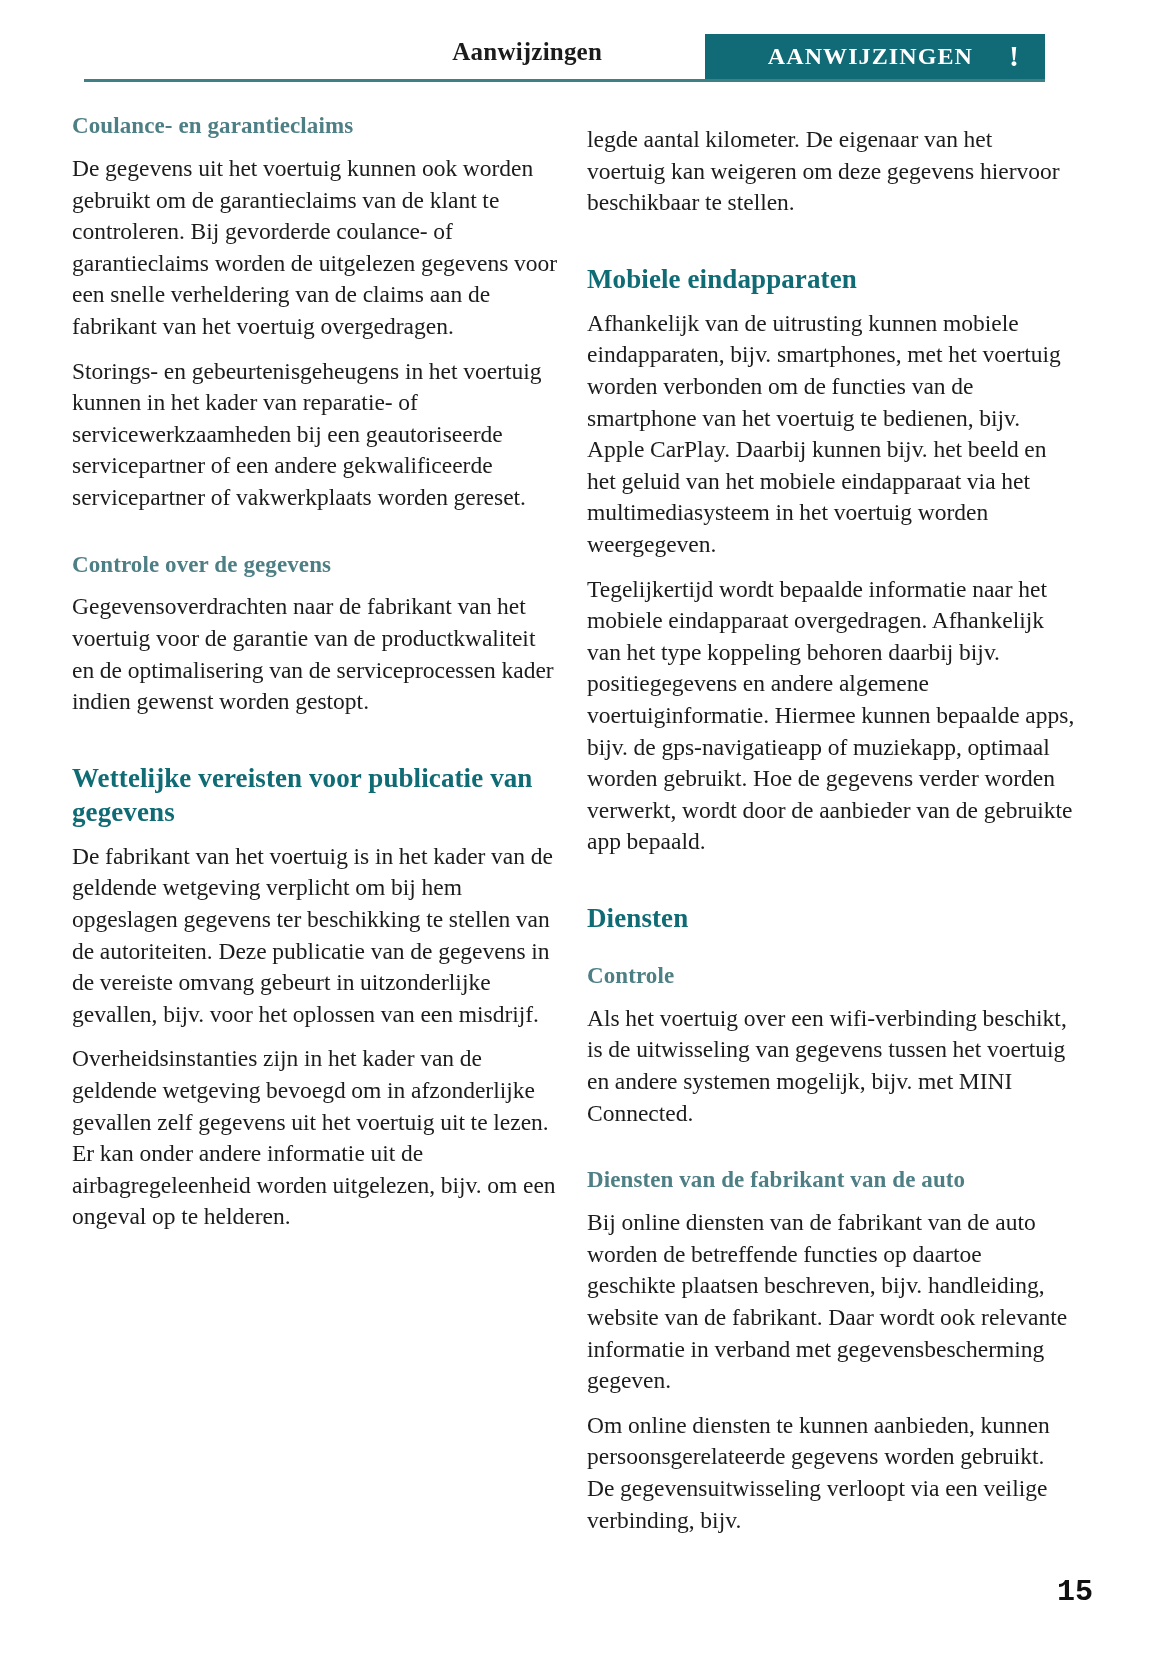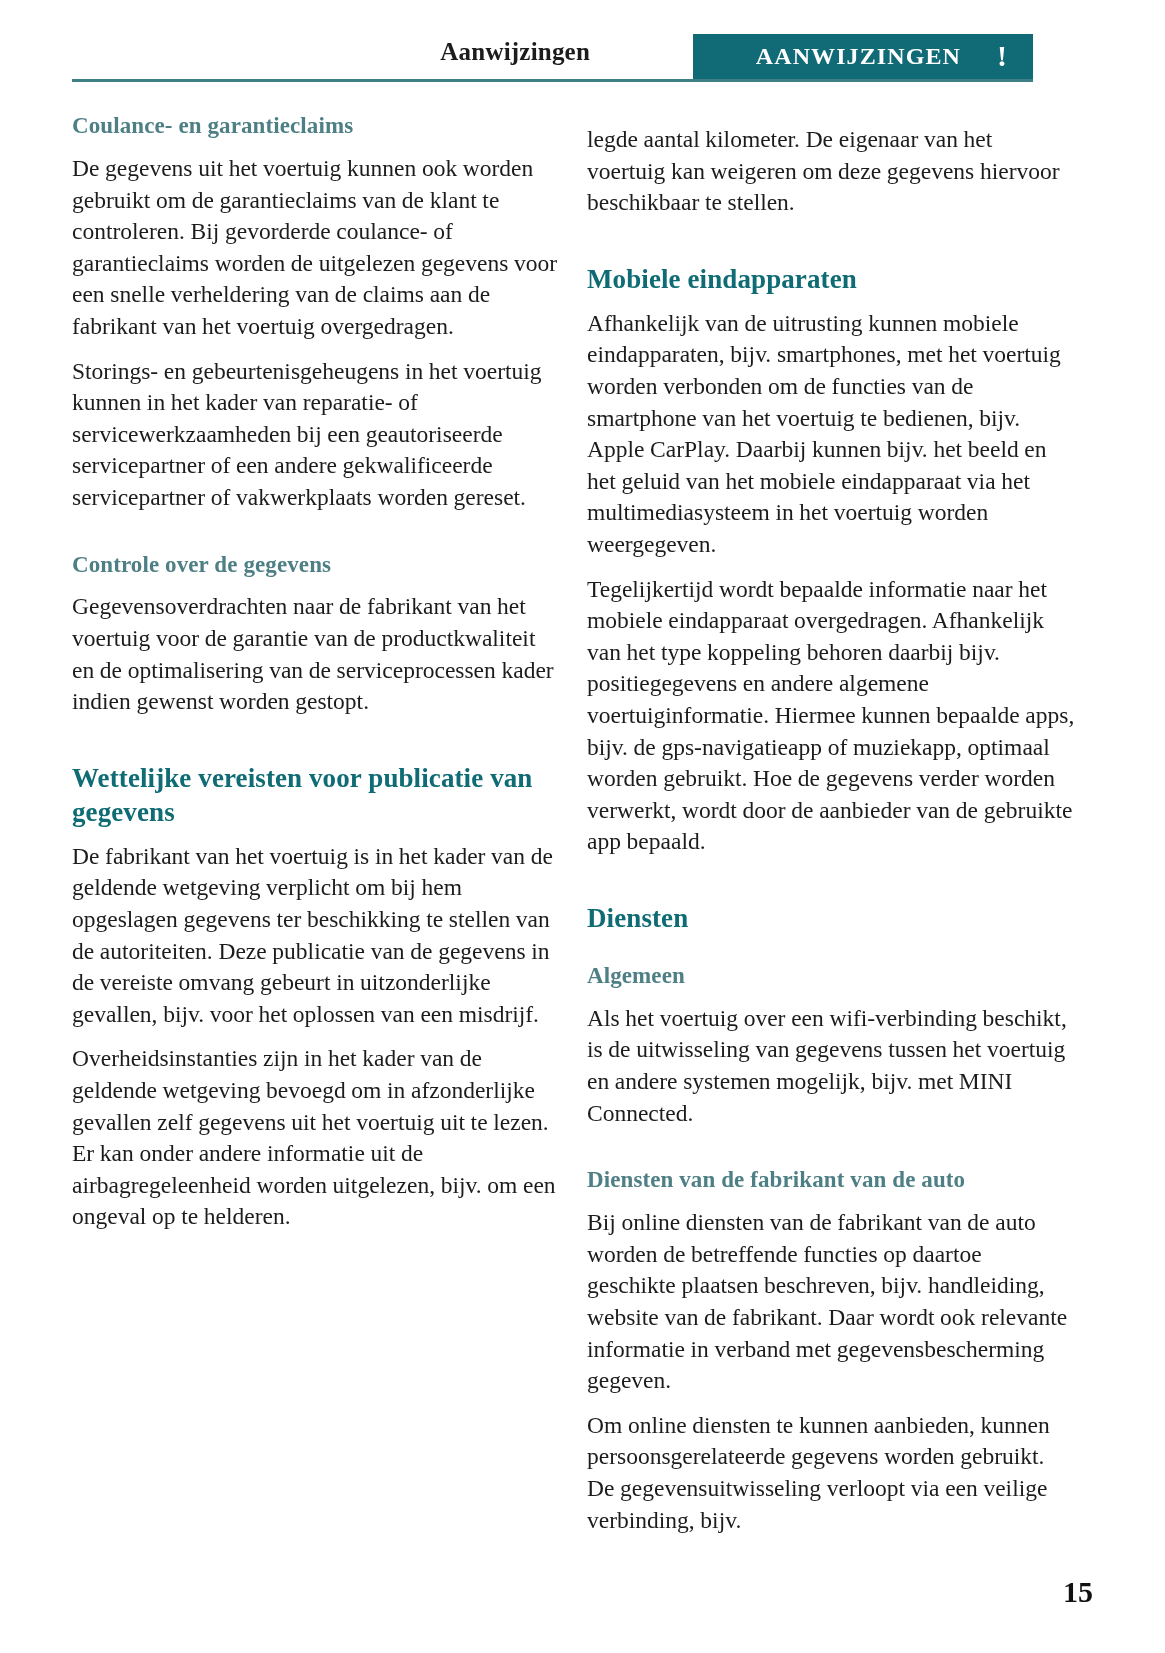--- a/index.html
+++ b/index.html
@@ -13,21 +13,21 @@
     position: relative;
     font-family: "Liberation Serif", "DejaVu Serif", serif;
     color: #1c1c1c;
     overflow: hidden;
   }
 
   
   .page-header {
     position: absolute;
     top: 0;
-    left: 0;
+    left: 12px;
     width: 1033px;
     height: 92px;
     text-align: center;
   }
   .header-rule {
     position: absolute;
     left: 72px;
     right: 0;
     top: 79px;
     height: 3px;
@@ -121,21 +121,21 @@
     hyphens: manual;
     word-spacing: -0.2px;
   }
   p.body:last-child { margin-bottom: 0; }
 
   
   .folio {
     position: absolute;
     right: 72px;
     bottom: 44px;
-    font-family: Liberation Serif, serif;
+    font-family: Liberation Mono, monospace;
     font-size: 30px;
     font-weight: 700;
     color: #111111;
   }
 </style>
 </head>
 <body>
 
 <div class="page-header">
   <div class="header-rule"></div>
@@ -176,21 +176,21 @@
     <h1 class="sec">Mobiele eindapparaten</h1>
     <p class="body">Afhankelijk van de uitrusting kunnen mobiele eindapparaten, bijv. smartphones, met het voertuig worden verbonden om de functies van de smartphone van het voertuig te bedienen, bijv. Apple CarPlay. Daarbij kunnen bijv. het beeld en het geluid van het mobiele eindapparaat via het multimediasysteem in het voertuig worden weergegeven.</p>
     <p class="body">Tegelijkertijd wordt bepaalde informatie naar het mobiele eindapparaat overgedragen. Afhankelijk van het type koppeling behoren daarbij bijv. positiegegevens en andere algemene voertuiginformatie. Hiermee kunnen bepaalde apps, bijv. de gps-navigatieapp of muziekapp, optimaal worden gebruikt. Hoe de gegevens verder worden verwerkt, wordt door de aanbieder van de gebruikte app bepaald.</p>
 
     <div class="spacer-lg"></div>
 
     <h1 class="sec">Diensten</h1>
 
     <div class="spacer-sm"></div>
 
-    <h2 class="sub">Algemeen</h2>
+    <h2 class="sub">Controle</h2>
     <p class="body">Als het voertuig over een wifi-verbinding beschikt, is de uitwisseling van gegevens tussen het voertuig en andere systemen mogelijk, bijv. met MINI Connected.</p>
 
     <div class="spacer-md"></div>
 
     <h2 class="sub">Diensten van de fabrikant van de auto</h2>
     <p class="body">Bij online diensten van de fabrikant van de auto worden de betreffende functies op daartoe geschikte plaatsen beschreven, bijv. handleiding, website van de fabrikant. Daar wordt ook relevante informatie in verband met gegevensbescherming gegeven.</p>
     <p class="body">Om online diensten te kunnen aanbieden, kunnen persoonsgerelateerde gegevens worden gebruikt. De gegevensuitwisseling verloopt via een veilige verbinding, bijv.</p>
 
   </div>
 </div>

